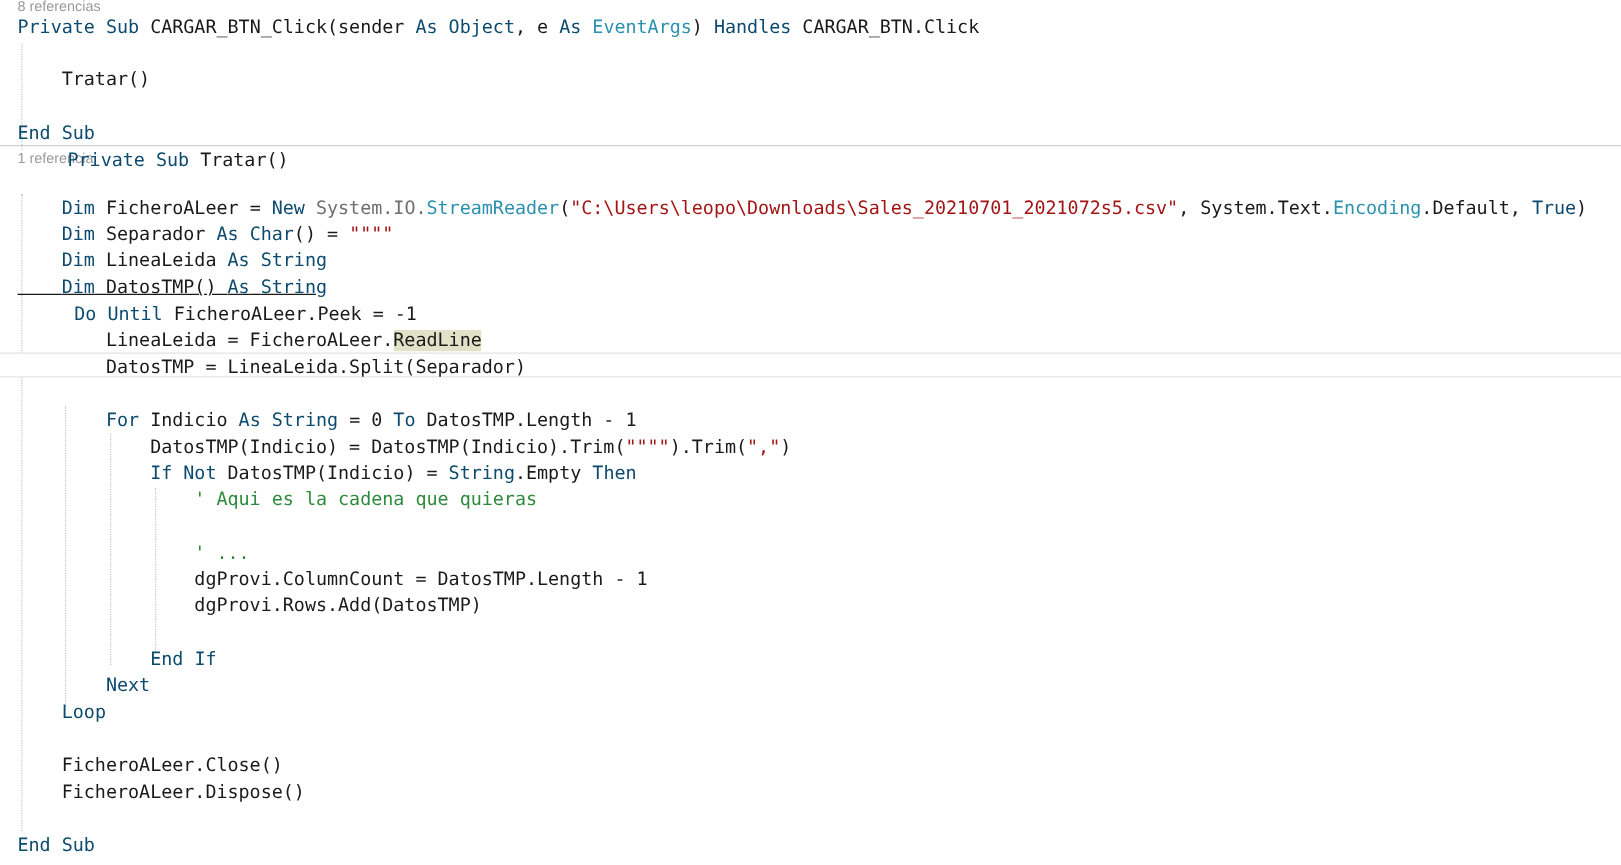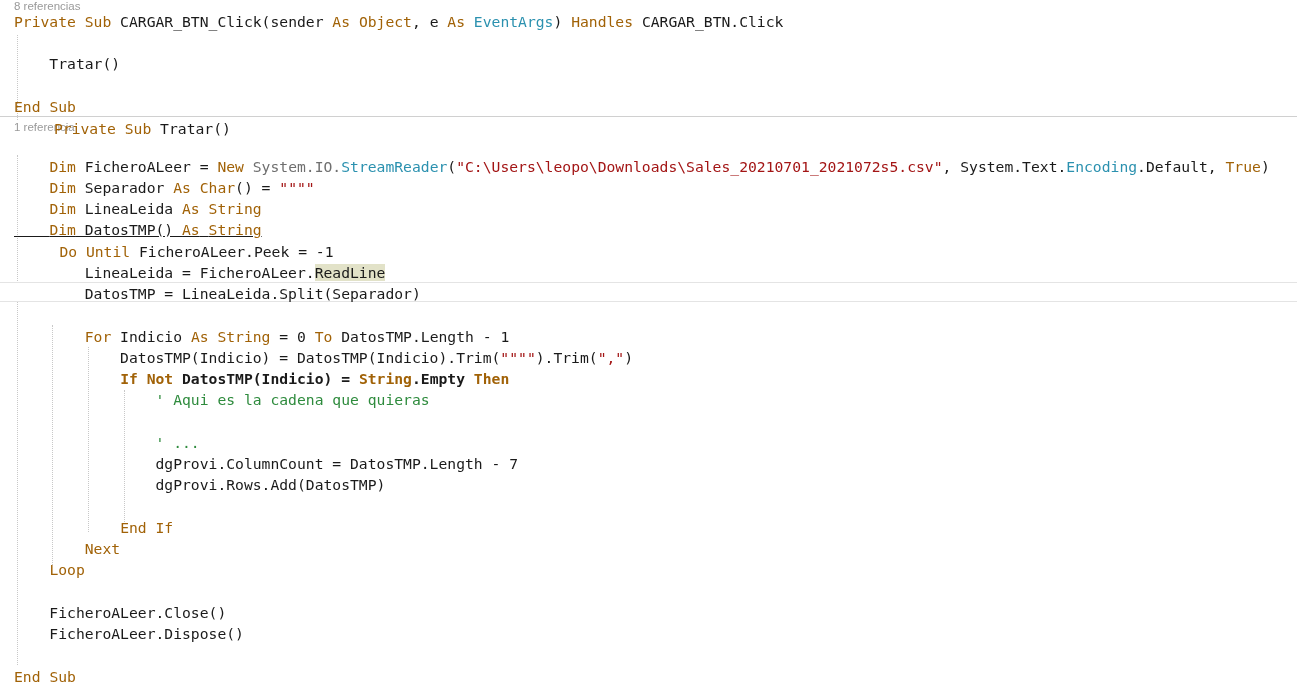--- a/index.html
+++ b/index.html
@@ -69,21 +69,21 @@
     line-height: 21px;
     white-space: pre;
     font-family: "DejaVu Sans Mono", monospace;
     font-size: 14.7px;
     color: #1a1a1a;
     padding-left: 14px;
     letter-spacing: 0px;
   }
 
   
-  .kw   { color: #a16207; }      
+  .kw   { color: #0c4a6e; }      
   .typ  { color: #2b91af; }      
   .str  { color: #a31515; }      
   .cmt  { color: #2e8b3d; }      
   .id   { color: #1a1a1a; }      
   .op   { color: #1a1a1a; }      
   .grey { color: #6f6f6f; }      
   .refhl{ background: #e2e2c8; } 
 </style>
 </head>
 <body>
@@ -112,25 +112,25 @@
       <div class="line" style="top: 156px;"><span class="op">    </span><span class="kw">Dim</span><span class="id"> FicheroALeer = </span><span class="kw">New</span><span class="op"> </span><span class="grey">System</span><span class="grey">.</span><span class="grey">IO</span><span class="grey">.</span><span class="typ">StreamReader</span><span class="id">(</span><span class="str">"C:\Users\leopo\Downloads\Sales_20210701_2021072s5.csv"</span><span class="id">, System.Text.</span><span class="typ">Encoding</span><span class="id">.Default, </span><span class="kw">True</span><span class="id">)</span></div>
       <div class="line" style="top: 177px;"><span class="op">    </span><span class="kw">Dim</span><span class="id"> Separador </span><span class="kw">As</span><span class="op"> </span><span class="kw">Char</span><span class="id">() = </span><span class="str">""""</span></div>
       <div class="line" style="top: 198px;"><span class="op">    </span><span class="kw">Dim</span><span class="id"> LineaLeida </span><span class="kw">As</span><span class="op"> </span><span class="kw">String</span></div>
       <div class="line" style="top: 219px; text-decoration: underline;"><span class="op">    </span><span class="kw">Dim</span><span class="id"> DatosTMP() </span><span class="kw">As</span><span class="op"> </span><span class="kw">String</span></div>
       <div class="line" style="top: 241px; padding-left: 24px;"><span class="op">    </span><span class="kw">Do</span><span class="op"> </span><span class="kw">Until</span><span class="id"> FicheroALeer.Peek = -1</span></div>
       <div class="line" style="top: 262px;"><span class="id">        LineaLeida = FicheroALeer.</span><span class="id refhl">ReadLine</span></div>
       <div class="line" style="top: 283px;"><span class="id">        DatosTMP = LineaLeida.Split(Separador)</span></div>
       <div class="line" style="top: 304px;"> </div>
       <div class="line" style="top: 326px;"><span class="op">        </span><span class="kw">For</span><span class="id"> Indicio </span><span class="kw">As</span><span class="op"> </span><span class="kw">String</span><span class="id"> = 0 </span><span class="kw">To</span><span class="id"> DatosTMP.Length - 1</span></div>
       <div class="line" style="top: 347px;"><span class="id">            DatosTMP(Indicio) = DatosTMP(Indicio).Trim(</span><span class="str">""""</span><span class="id">).Trim(</span><span class="str">","</span><span class="id">)</span></div>
-      <div class="line" style="top: 368px; font-weight: bold;"><span class="op">            </span><span class="kw">If</span><span class="op"> </span><span class="kw">Not</span><span class="id"> DatosTMP(Indicio) = </span><span class="kw">String</span><span class="id">.Empty </span><span class="kw">Then</span></div>
+      <div class="line" style="top: 368px;"><span class="op">            </span><span class="kw">If</span><span class="op"> </span><span class="kw">Not</span><span class="id"> DatosTMP(Indicio) = </span><span class="kw">String</span><span class="id">.Empty </span><span class="kw">Then</span></div>
       <div class="line" style="top: 389px;"><span class="cmt">                ' Aqui es la cadena que quieras</span></div>
       <div class="line" style="top: 410px;"> </div>
       <div class="line" style="top: 432px;"><span class="cmt">                ' ...</span></div>
-      <div class="line" style="top: 453px;"><span class="id">                dgProvi.ColumnCount = DatosTMP.Length - 7</span></div>
+      <div class="line" style="top: 453px;"><span class="id">                dgProvi.ColumnCount = DatosTMP.Length - 1</span></div>
       <div class="line" style="top: 474px;"><span class="id">                dgProvi.Rows.Add(DatosTMP)</span></div>
       <div class="line" style="top: 495px;"> </div>
       <div class="line" style="top: 517px;"><span class="op">            </span><span class="kw">End</span><span class="op"> </span><span class="kw">If</span></div>
       <div class="line" style="top: 538px;"><span class="op">        </span><span class="kw">Next</span></div>
       <div class="line" style="top: 559px;"><span class="op">    </span><span class="kw">Loop</span></div>
       <div class="line" style="top: 580px;"> </div>
       <div class="line" style="top: 602px;"><span class="id">    FicheroALeer.Close()</span></div>
       <div class="line" style="top: 623px;"><span class="id">    FicheroALeer.Dispose()</span></div>
       <div class="line" style="top: 644px;"> </div>
       <div class="line" style="top: 666px;"><span class="kw">End</span><span class="op"> </span><span class="kw">Sub</span></div>

